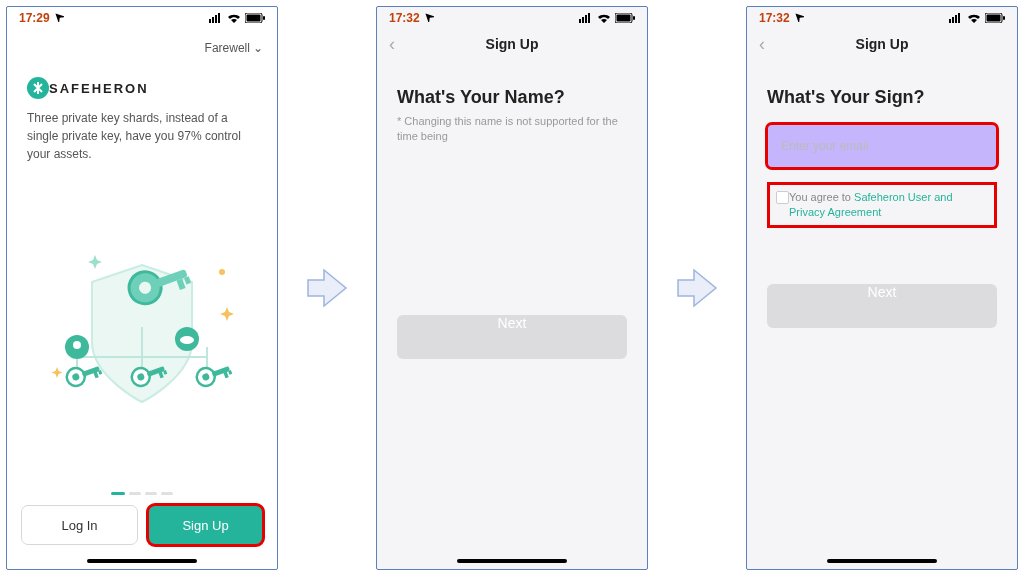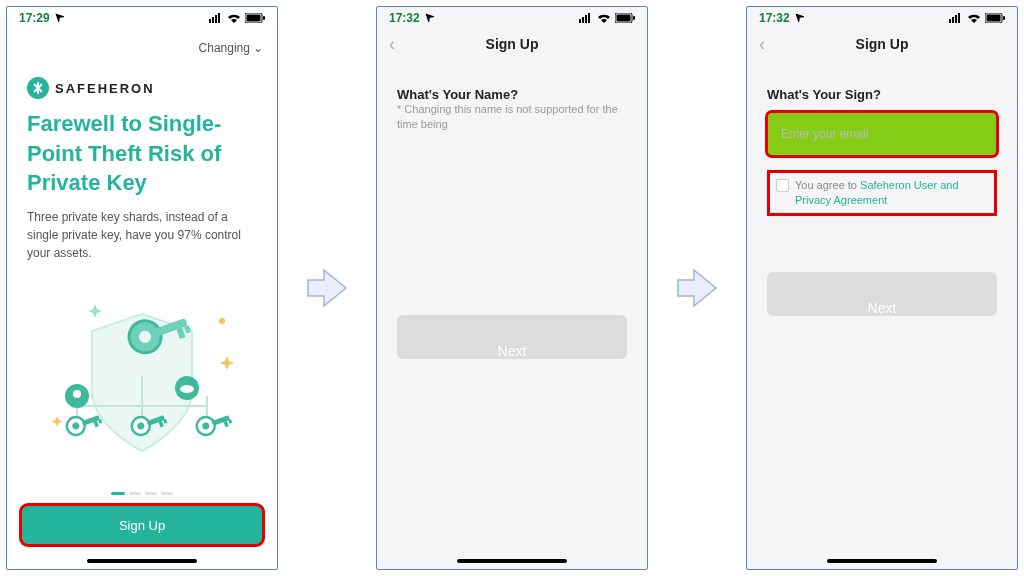--- a/index.html
+++ b/index.html
@@ -31,21 +31,21 @@
   }
   .phone.white { background: #ffffff; }
   .statusbar {
     height: 22px;
     display: flex;
     align-items: center;
     justify-content: flex-start;
     padding: 0 12px;
     font-size: 12px;
     font-weight: 600;
-    color: #15803d;
+    color: #c2410c;
   }
   .status-right { display: flex; gap: 4px; align-items: center; }
   .status-icons svg { display: block; }
   .navbar {
     height: 30px;
     display: flex;
     align-items: center;
     position: relative;
   }
   .nav-back {
@@ -70,21 +70,21 @@
     top: 34px;
     font-size: 12px;
     color: #555;
     display: flex;
     align-items: center;
     gap: 3px;
   }
   .brand {
     display: flex;
     align-items: center;
-    gap: 6px;
+    gap: 0;
     margin: 48px 0 10px 20px;
   }
   .brand-logo {
     width: 22px; height: 22px;
     background: #24b49b;
     border-radius: 50%;
     display: flex; align-items: center; justify-content: center;
     color: #fff; font-weight: 700; font-size: 13px;
   }
   .brand-name {
@@ -159,75 +159,75 @@
     border-radius: 3px;
     margin: 0 auto 6px;
   }
   .content {
     padding: 28px 20px 0;
     flex: 1;
     display: flex;
     flex-direction: column;
   }
   .content h2 {
-    font-size: 13px;
+    font-size: 18px;
     font-weight: 600;
     color: #222;
+    margin-bottom: 6px;
   }
   .hint {
     font-size: 11px;
     color: #999;
     line-height: 1.4;
     margin-bottom: 7px;
   }
   .input {
     width: 100%;
     height: 44px;
-    background: #84cc16;
+    background: #c4b5fd;
     border: none;
     border-radius: 5px;
     padding: 0 14px;
     font-size: 12px;
     color: #333;
   }
   .input::placeholder { color: #bbb; }
   .highlight {
     outline: 3px solid #e60000;
     outline-offset: -1px;
   }
   .highlight-box {
     border: 3px solid #e60000;
     padding: 5px 6px 4px;
     border-radius: 0;
   }
   .agree-row {
     display: flex;
     align-items: flex-start;
-    gap: 6px;
     font-size: 11px;
     color: #888;
     line-height: 1.4;
     margin-top: 12px;
   }
   .agree-row .cb {
     width: 13px; height: 13px;
     border: 1px solid #ccc;
     background: #fff;
     border-radius: 2px;
     flex-shrink: 0;
     margin-top: 1px;
   }
   .agree-row a { color: #24b49b; text-decoration: none; font-weight: 500; }
   .next-btn {
     height: 44px;
     background: #dcdcde;
     color: #fff;
     border-radius: 6px;
     display: flex;
-    align-items: flex-end;
+    align-items: flex-start;
     justify-content: center;
     font-size: 14px;
     margin-top: 80px;
   }
   .next-btn.high { margin-top: 56px; }
   .arrow {
     width: 46px;
     display: flex;
     align-items: center;
     justify-content: center;
@@ -259,35 +259,34 @@
           </svg>
         <svg width="20" height="10" viewBox="0 0 20 10">
             <rect x="0" y="0" width="17" height="10" rx="2" fill="none" stroke="#000"></rect>
             <rect x="1.5" y="1.5" width="14" height="7" rx="1" fill="#000"></rect>
             <rect x="18" y="3" width="2" height="4" rx="1" fill="#000"></rect>
           </svg>
       </span>
     </div>
 
     <div class="lang">
-      <span>Changing</span>
+      <span>Farewell</span>
       <span>⌄</span>
     </div>
 
     <div class="brand">
       <div class="brand-logo">
         <svg width="14" height="14" viewBox="0 0 14 14">
             <path d="M3 3 L11 11 M3 11 L11 3 M7 1 L7 13" stroke="#fff" stroke-width="2" fill="none"></path>
           </svg>
       </div>
       <span class="brand-name">SAFEHERON</span>
     </div>
 
     <div class="hero">
-      <h1>Farewell to Single-Point Theft Risk of Private Key</h1>
       <p>Three private key shards, instead of a single private key, have you 97% control your assets.</p>
     </div>
 
     <div class="illus">
       <svg width="230" height="170" viewBox="0 0 230 170">
         <path d="M115 18 L165 35 L165 95 C165 130 115 155 115 155 C115 155 65 130 65 95 L65 35 Z" fill="#eaf7f3" stroke="#c9ece3" stroke-width="2"></path>
 
         <path d="M68 8 l2 5 l5 2 l-5 2 l-2 5 l-2 -5 l-5 -2 l5 -2 Z" fill="#9ddfcf"></path>
         <path d="M200 60 l2 5 l5 2 l-5 2 l-2 5 l-2 -5 l-5 -2 l5 -2 Z" fill="#f6c260"></path>
         <path d="M30 120 l1.5 4 l4 1.5 l-4 1.5 l-1.5 4 l-1.5 -4 l-4 -1.5 l4 -1.5 Z" fill="#f6c260"></path>
@@ -338,20 +337,23 @@
     </div>
 
     <div class="dots">
       <span class="active"></span>
         <span></span>
         <span></span>
         <span></span>
     </div>
 
     <div class="btn-row">
+      <div class="btn btn-outline">
+        <span>Log In</span>
+      </div>
       <div class="btn btn-primary highlight">
         <span>Sign Up</span>
       </div>
     </div>
     <div class="home-indicator"></div>
   </div>
 
   <div class="arrow">
     <svg width="42" height="40" viewBox="0 0 42 40">
       <path d="M2 12 H18 V2 L40 20 L18 38 V28 H2 Z" fill="#e9eef9" stroke="#9db5dd" stroke-width="1.5"></path>

